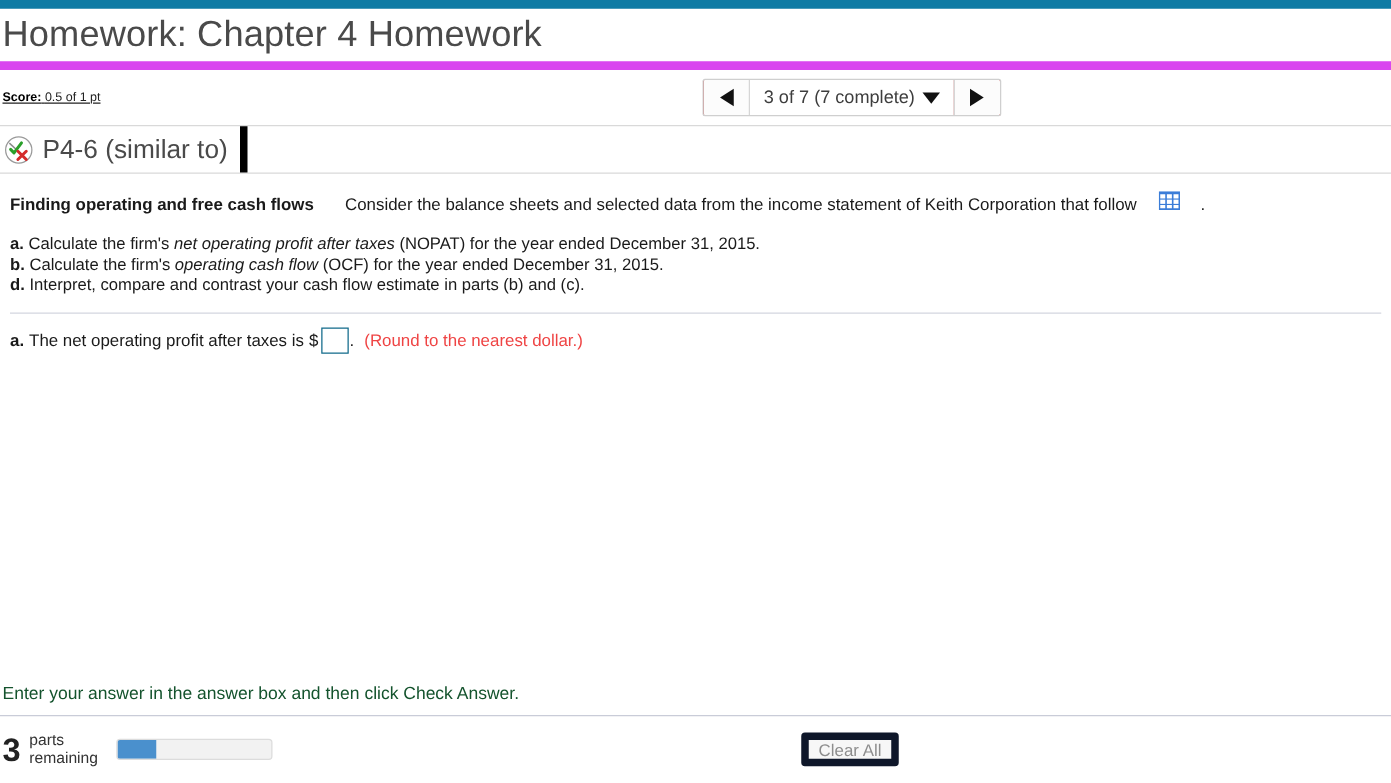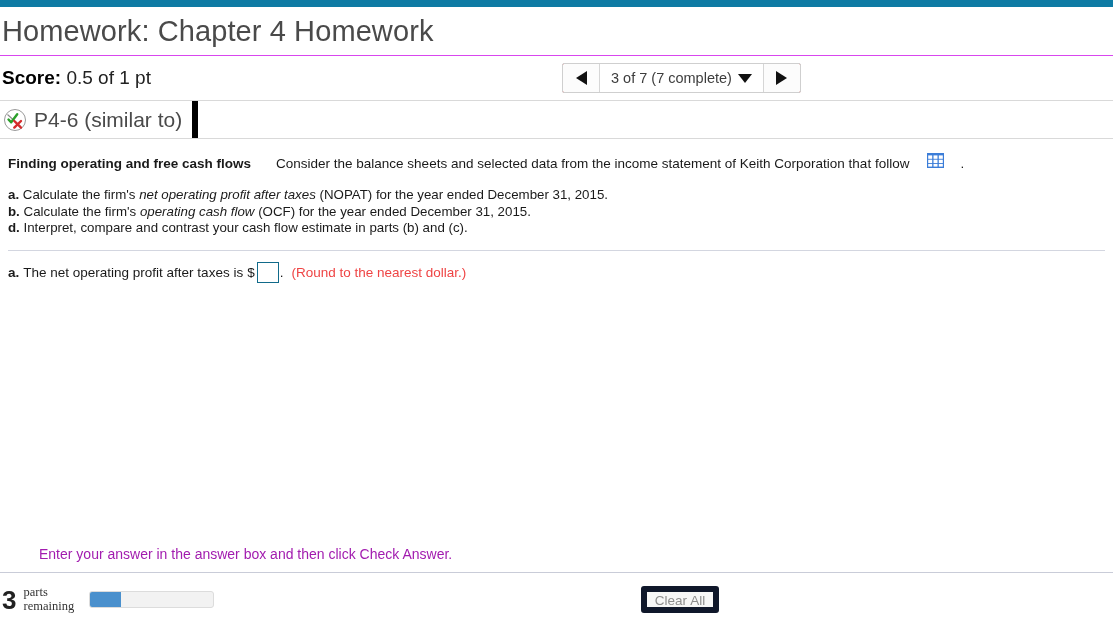--- a/index.html
+++ b/index.html
@@ -18,43 +18,44 @@
     width: 100%;
     background: #0e7ba4;
   }
 
   
   .title-row {
     height: 49px;
     padding-left: 2px;
     display: flex;
     align-items: center;
-    border-bottom: 1px solid #d946ef;
+    border-bottom: 7px solid #d946ef;
   }
   .page-title {
     font-size: 29px;
     color: #4a4a4a;
     font-weight: 400;
     letter-spacing: 0.1px;
     white-space: nowrap;
   }
 
   
   .score-row {
     height: 45px;
     display: flex;
     align-items: center;
     position: relative;
     border-bottom: 1px solid #d9d9d9;
   }
   .score-text {
-    font-size: 19px;
+    font-size: 10px;
     color: #222;
     padding-left: 2px;
     white-space: nowrap;
+    text-decoration: underline;
   }
   .score-text b { font-weight: bold; color:#000; }
 
   .nav-group {
     position: absolute;
     left: 562px;
     top: 7px;
     display: flex;
     align-items: stretch;
     height: 30px;
@@ -186,23 +187,22 @@
     color: #ef4444;
     margin-left: 8px;
   }
 
   
   .footer-hint {
     position: absolute;
     left: 2px;
     top: 546px;
     font-size: 14px;
-    color: #a21caf;
-    white-space: nowrap;
-    margin-left: 37px;
+    color: #14532d;
+    white-space: nowrap;
   }
   .footer-divider {
     position: absolute;
     left: 0; right: 0;
     top: 572px;
     border-top: 1px solid #c9ccd8;
   }
   .footer-bar {
     position: absolute;
     left: 0; right: 0;
@@ -220,21 +220,20 @@
   .parts-count {
     font-size: 26px;
     font-weight: bold;
     color: #222;
     line-height: 1;
   }
   .parts-label {
     font-size: 12.5px;
     line-height: 13.5px;
     color: #333;
-    font-family: Liberation Serif, serif;
   }
   .progress-track {
     width: 125px;
     height: 17px;
     margin-left: 8px;
     background: #f2f2f2;
     border: 1px solid #dcdcdc;
     border-radius: 3px;
     overflow: hidden;
   }

